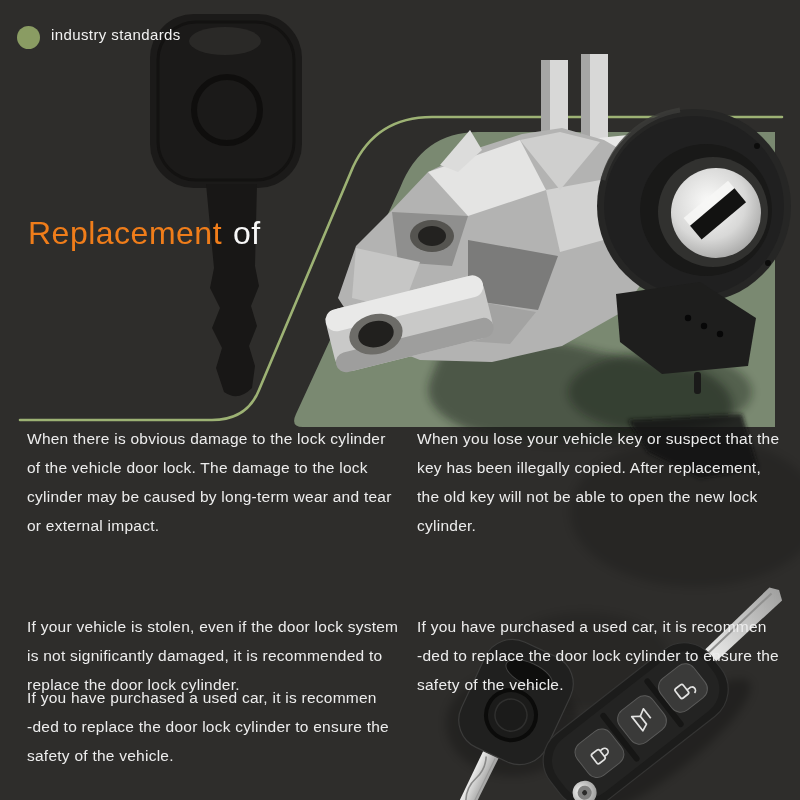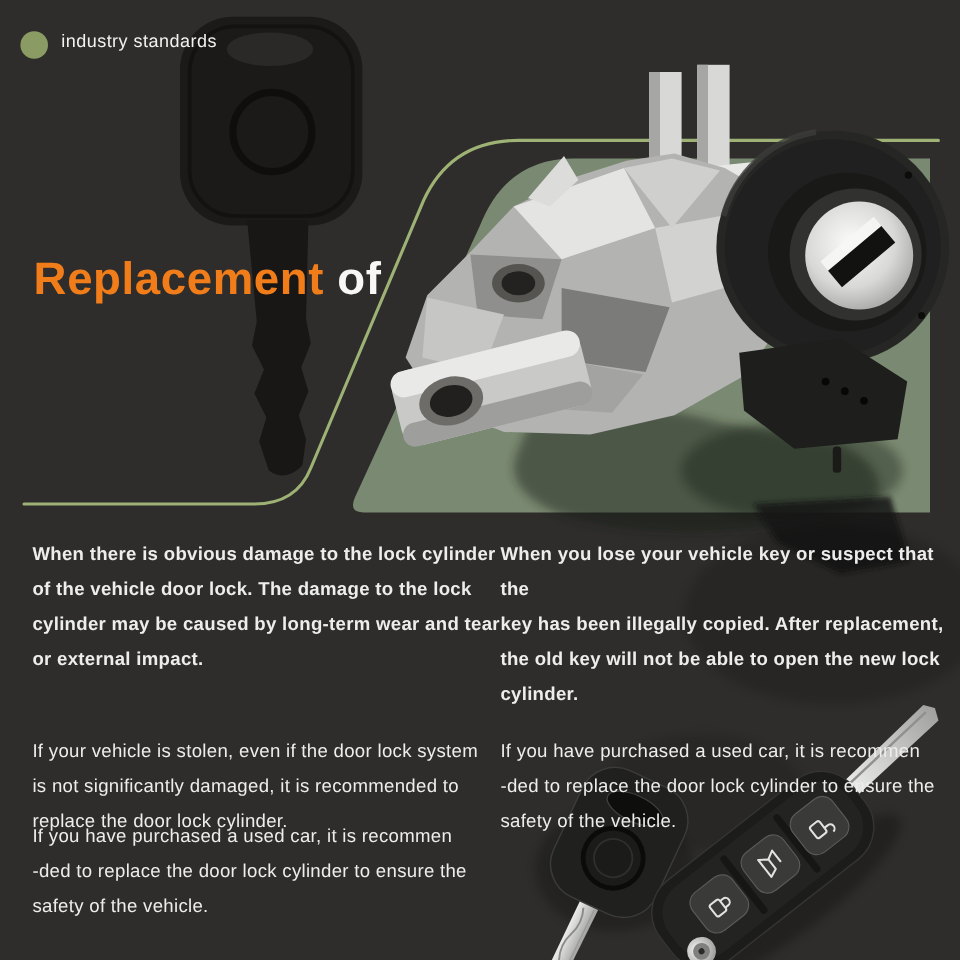--- a/index.html
+++ b/index.html
@@ -13,33 +13,33 @@
     position:absolute;left:17px;top:26px;display:flex;gap:11px;
   }
   .badge .dot{
     width:23px;height:23px;border-radius:50%;background:var(--badge-dot,#8a9c63);
   }
   .badge .label{
     color:#f2f2f2;font-size:15px;letter-spacing:.4px;
   }
   .title{
     position:absolute;left:28px;top:212px;
-    font-weight:bold;font-size:38px;line-height:43px;letter-spacing:.5px;
+    font-weight:normal;font-size:32px;line-height:43px;letter-spacing:.5px;
     color:var(--title-white,#f7f7f7);
   }
   .title .accent{color:var(--accent-orange,#f07d1a);}
   .title .rest{margin-left:11px;}
   .para{
     position:absolute;color:var(--text-white,#ededed);
     font-size:15.5px;line-height:29px;letter-spacing:.25px;
     white-space:pre-line;
   }
   .col-left{left:27px;width:392px;}
   .col-right{left:417px;width:383px;}
-  .p1{top:448px;font-weight:bold;} .p2{top:612px;} .p3{top:683px;}
+  .p1{top:424px;} .p2{top:612px;} .p3{top:683px;}
 </style>
 </head>
 <body>
 
 <svg class="hero-art" viewBox="0 0 800 800" xmlns="http://www.w3.org/2000/svg">
   <defs>
     <radialGradient id="gSilver" cx="42%" cy="38%" r="75%">
       <stop offset="0%" stop-color="#fbfbfa"></stop>
       <stop offset="55%" stop-color="#d8d8d7"></stop>
       <stop offset="100%" stop-color="#969695"></stop>

